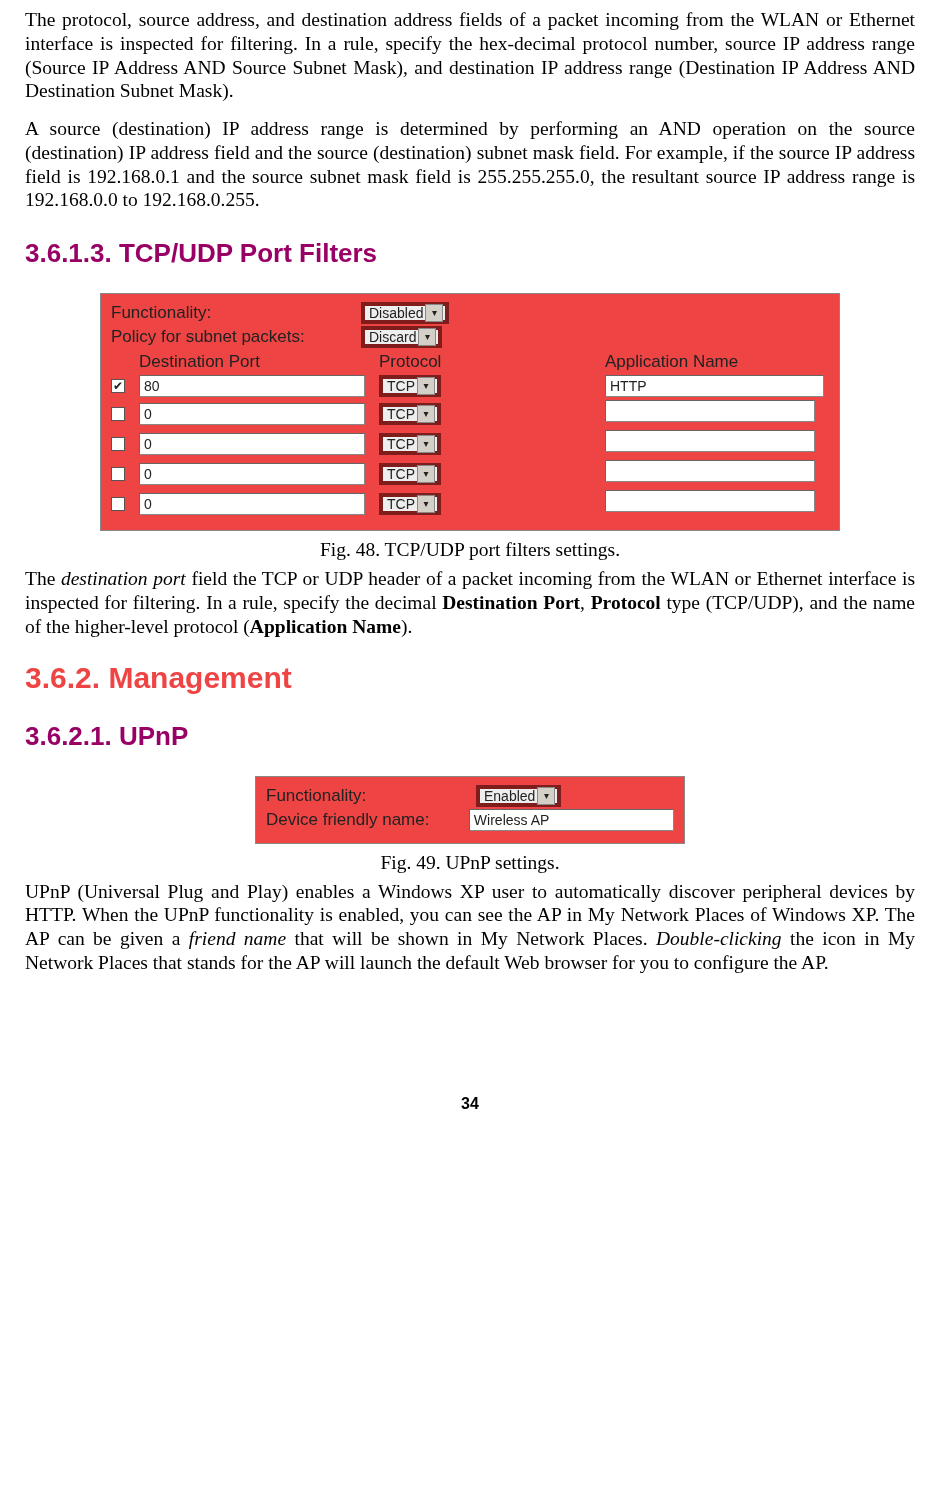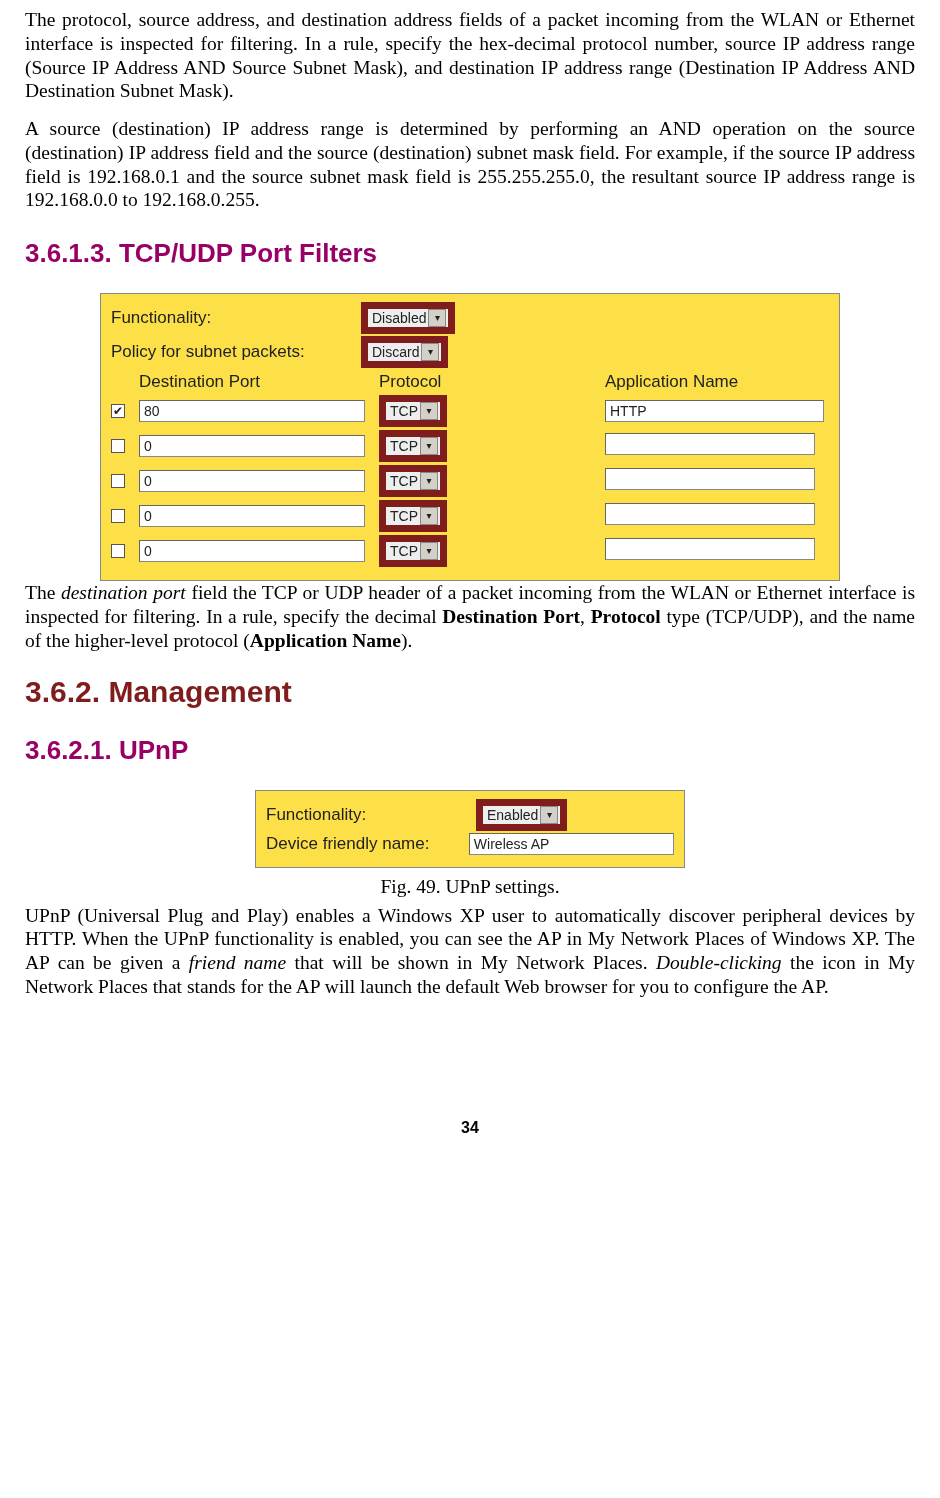--- a/index.html
+++ b/index.html
@@ -23,59 +23,59 @@
   .italic { font-style: italic; }
   .bold { font-weight: bold; }
   h2.sec {
     color: #990066;
     font-family: Arial, Helvetica, sans-serif;
     font-size: 26px;
     font-weight: bold;
     margin: 26px 0 24px 0;
   }
   h2.sec-large {
-    color: #7f1d1d;
+    color: #ef4444;
     font-family: Arial, Helvetica, sans-serif;
     font-size: 30px;
     font-weight: bold;
     margin: 22px 0 12px 0;
   }
   .figure-caption {
     text-align: center;
     font-size: 19.5px;
     margin: 8px 0 6px 0;
   }
   .panel-wrap {
     display: flex;
     justify-content: center;
   }
   .panel {
     border: 1px solid #888;
-    background: #fde047;
+    background: #ef4444;
     padding: 6px 10px 10px 10px;
     font-family: Verdana, Geneva, sans-serif;
     font-size: 17px;
     color: #222;
     box-sizing: border-box;
   }
   .panel1 { width: 740px; }
   .panel2 { width: 430px; }
   .row {
     display: flex;
     align-items: center;
     margin: 2px 0;
   }
   .row .label1 { width: 250px; }
   .row .label2 { width: 210px; }
   .select-look {
     display: inline-flex;
     align-items: center;
-    border: 7px solid #7f1d1d;
+    border: 4px solid #7f1d1d;
     background: #eee;
-    height: 32px;
+    height: 22px;
     padding: 0 2px 0 4px;
     box-sizing: border-box;
   }
   .select-look .val { font-size: 14px; margin-right: 2px; }
   .select-look .dropbtn {
     width: 16px; height: 16px;
     background: #d4d0c8;
     border: 1px solid #888;
     display: inline-flex;
     align-items: center;
@@ -229,20 +229,21 @@
             <span class="val">TCP</span>
             <span class="dropbtn">▾</span>
           </span>
         </span>
         <span class="col-c"><span class="text-look" style="width:210px"></span></span>
       </div>
 
     </div>
   </div>
 
+  <div class="figure-caption">Fig. 48. TCP/UDP port filters settings.</div>
 
   <p class="body">
     <span>The </span><span class="italic">destination port</span><span> field the TCP or UDP header of a packet incoming from the WLAN or Ethernet interface is inspected for filtering. In a rule, specify the decimal </span><span class="bold">Destination Port</span><span>, </span><span class="bold">Protocol</span><span> type (TCP/UDP), and the name of the higher-level protocol (</span><span class="bold">Application Name</span><span>).</span>
   </p>
 
   <h2 class="sec-large">3.6.2. Management</h2>
 
   <h2 class="sec">3.6.2.1. UPnP</h2>
 
   <div class="panel-wrap">

